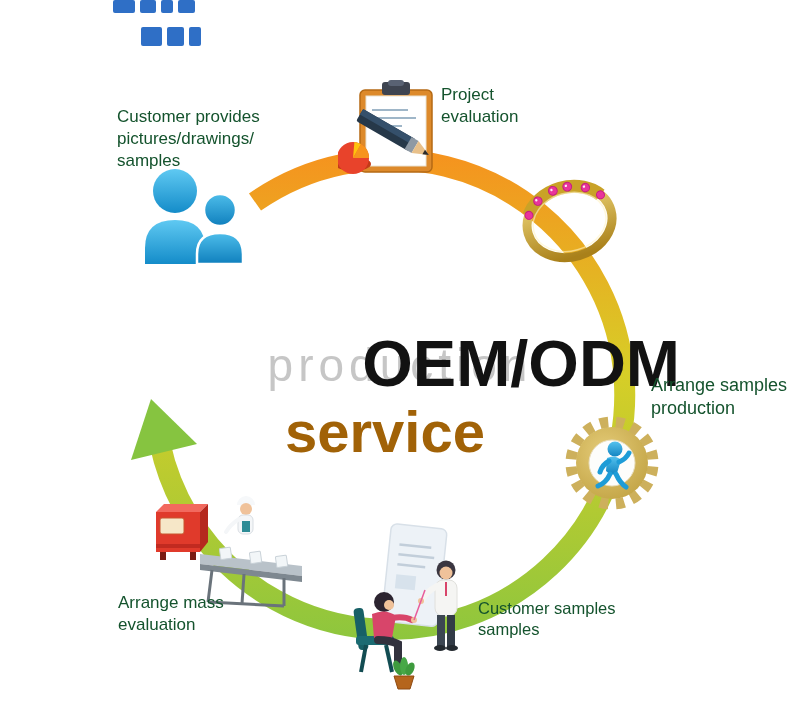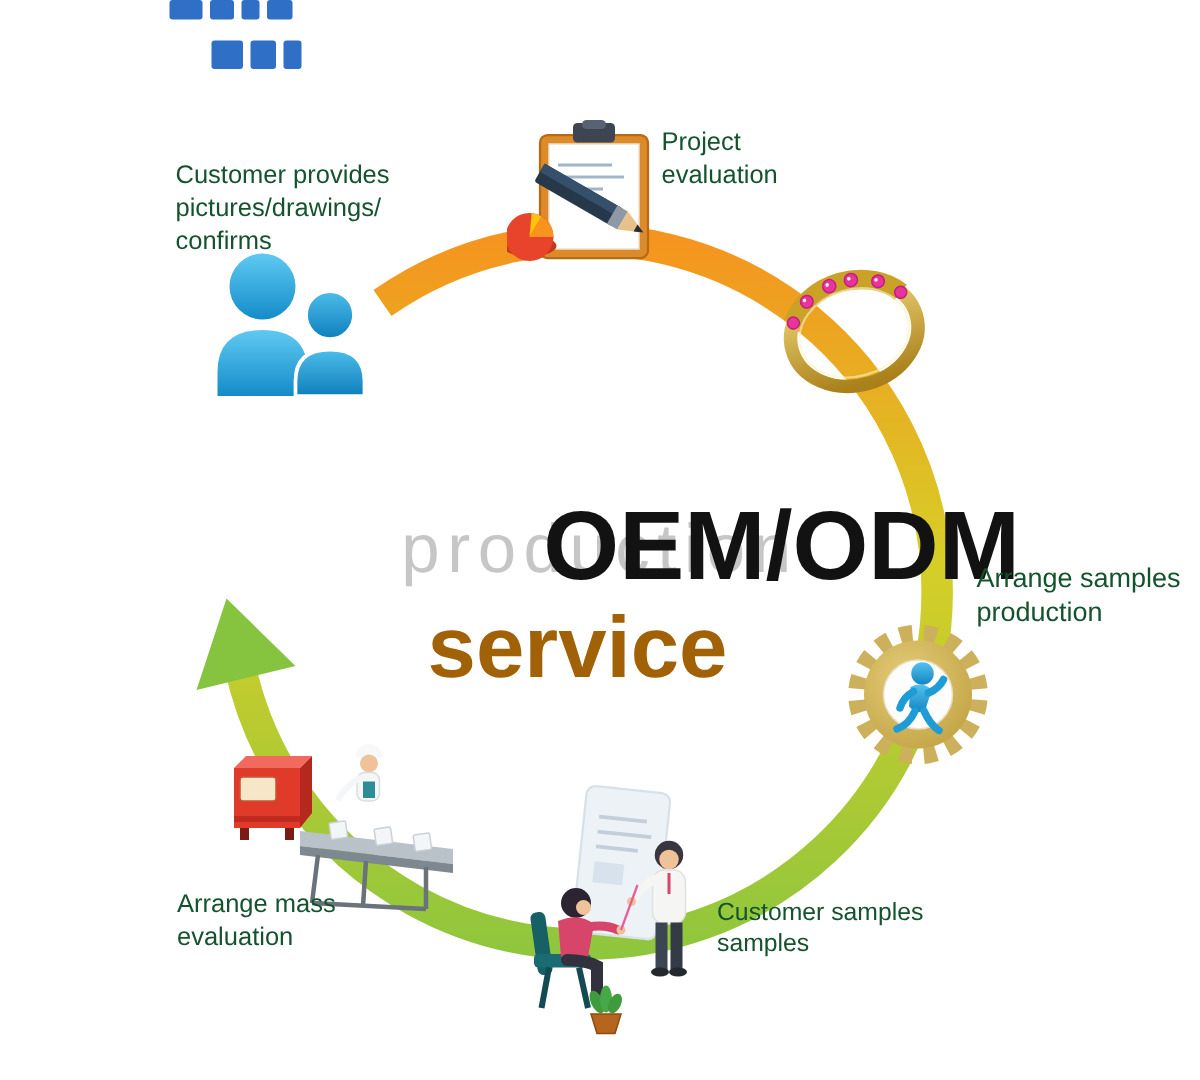--- a/index.html
+++ b/index.html
@@ -50,21 +50,21 @@
     <span class="glyph" style="width:17px;height:13px"></span>
   </div>
   <div class="glyph-row" style="left:141px;top:27px;">
     <span class="glyph" style="width:21px;height:19px"></span>
     <span class="glyph" style="width:17px;height:19px"></span>
     <span class="glyph" style="width:12px;height:19px"></span>
   </div>
 
   <div class="step-label" style="left:117px;top:106px;font-size:17px">Customer provides
 pictures/drawings/
-confirms</div>
+samples</div>
   <div class="step-label" style="left:441px;top:84px;font-size:17px">Project
 evaluation</div>
   <div class="step-label" style="left:651px;top:374px;font-size:18px">Arrange samples
 production</div>
   <div class="step-label" style="left:478px;top:598px;font-size:16.5px">Customer samples
 samples</div>
   <div class="step-label" style="left:118px;top:592px;font-size:17px">Arrange mass
 evaluation</div>
 
   <div class="watermark">production</div>

